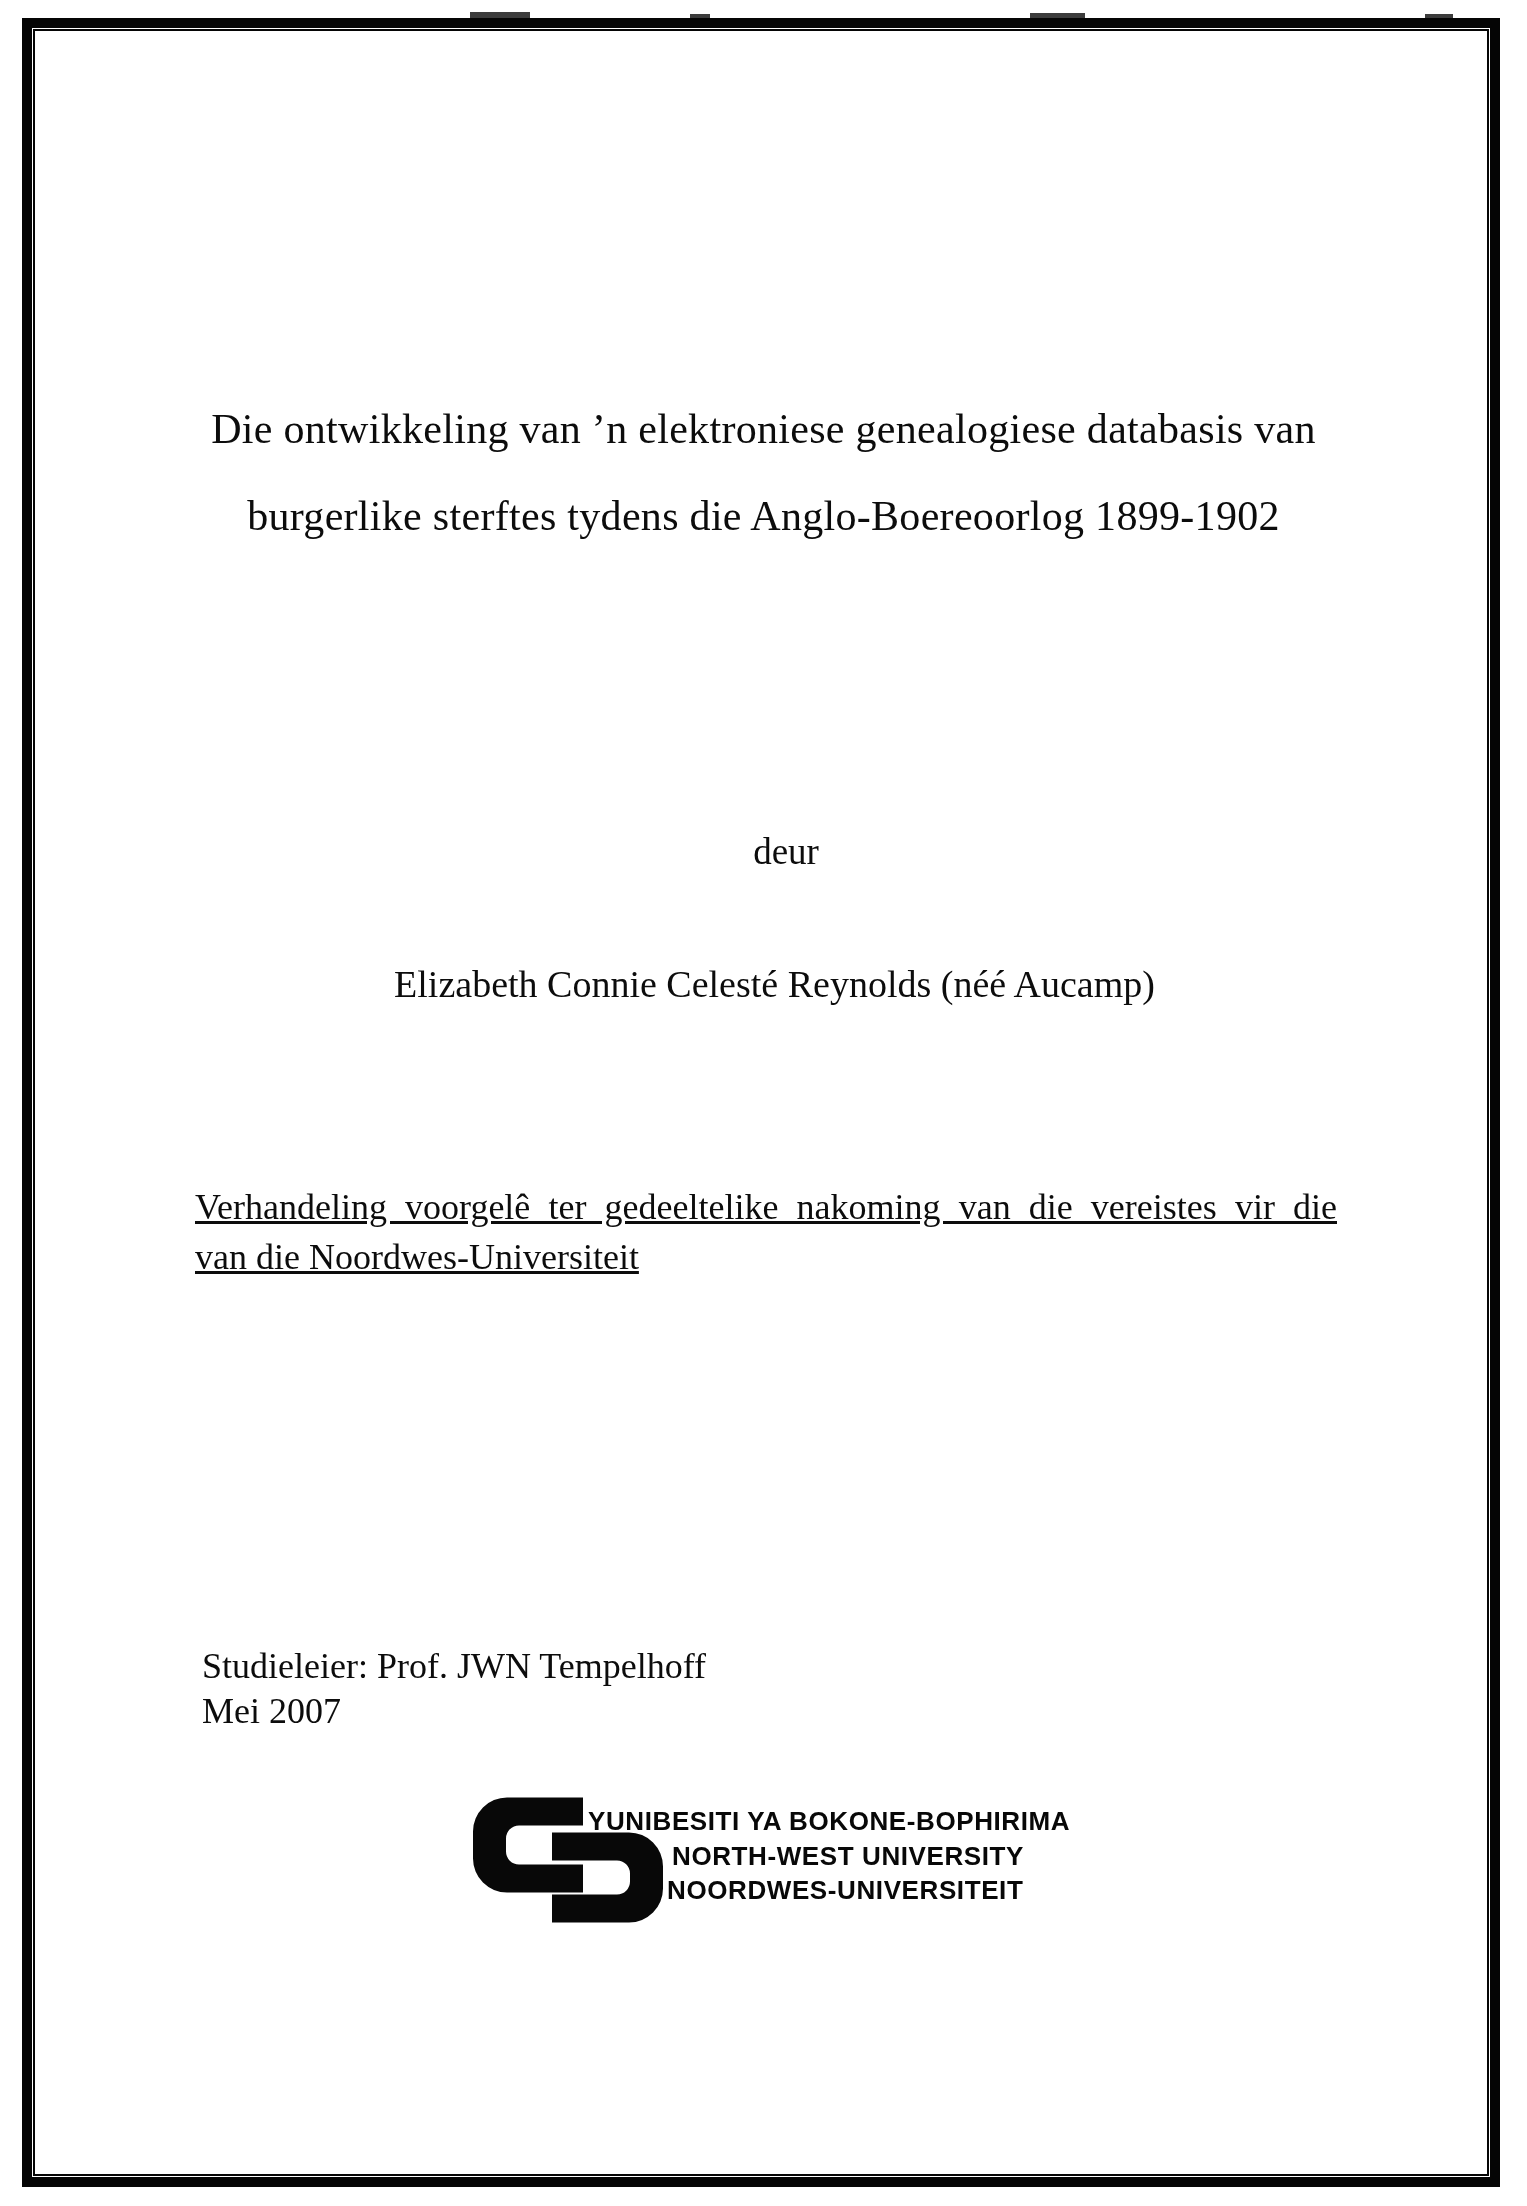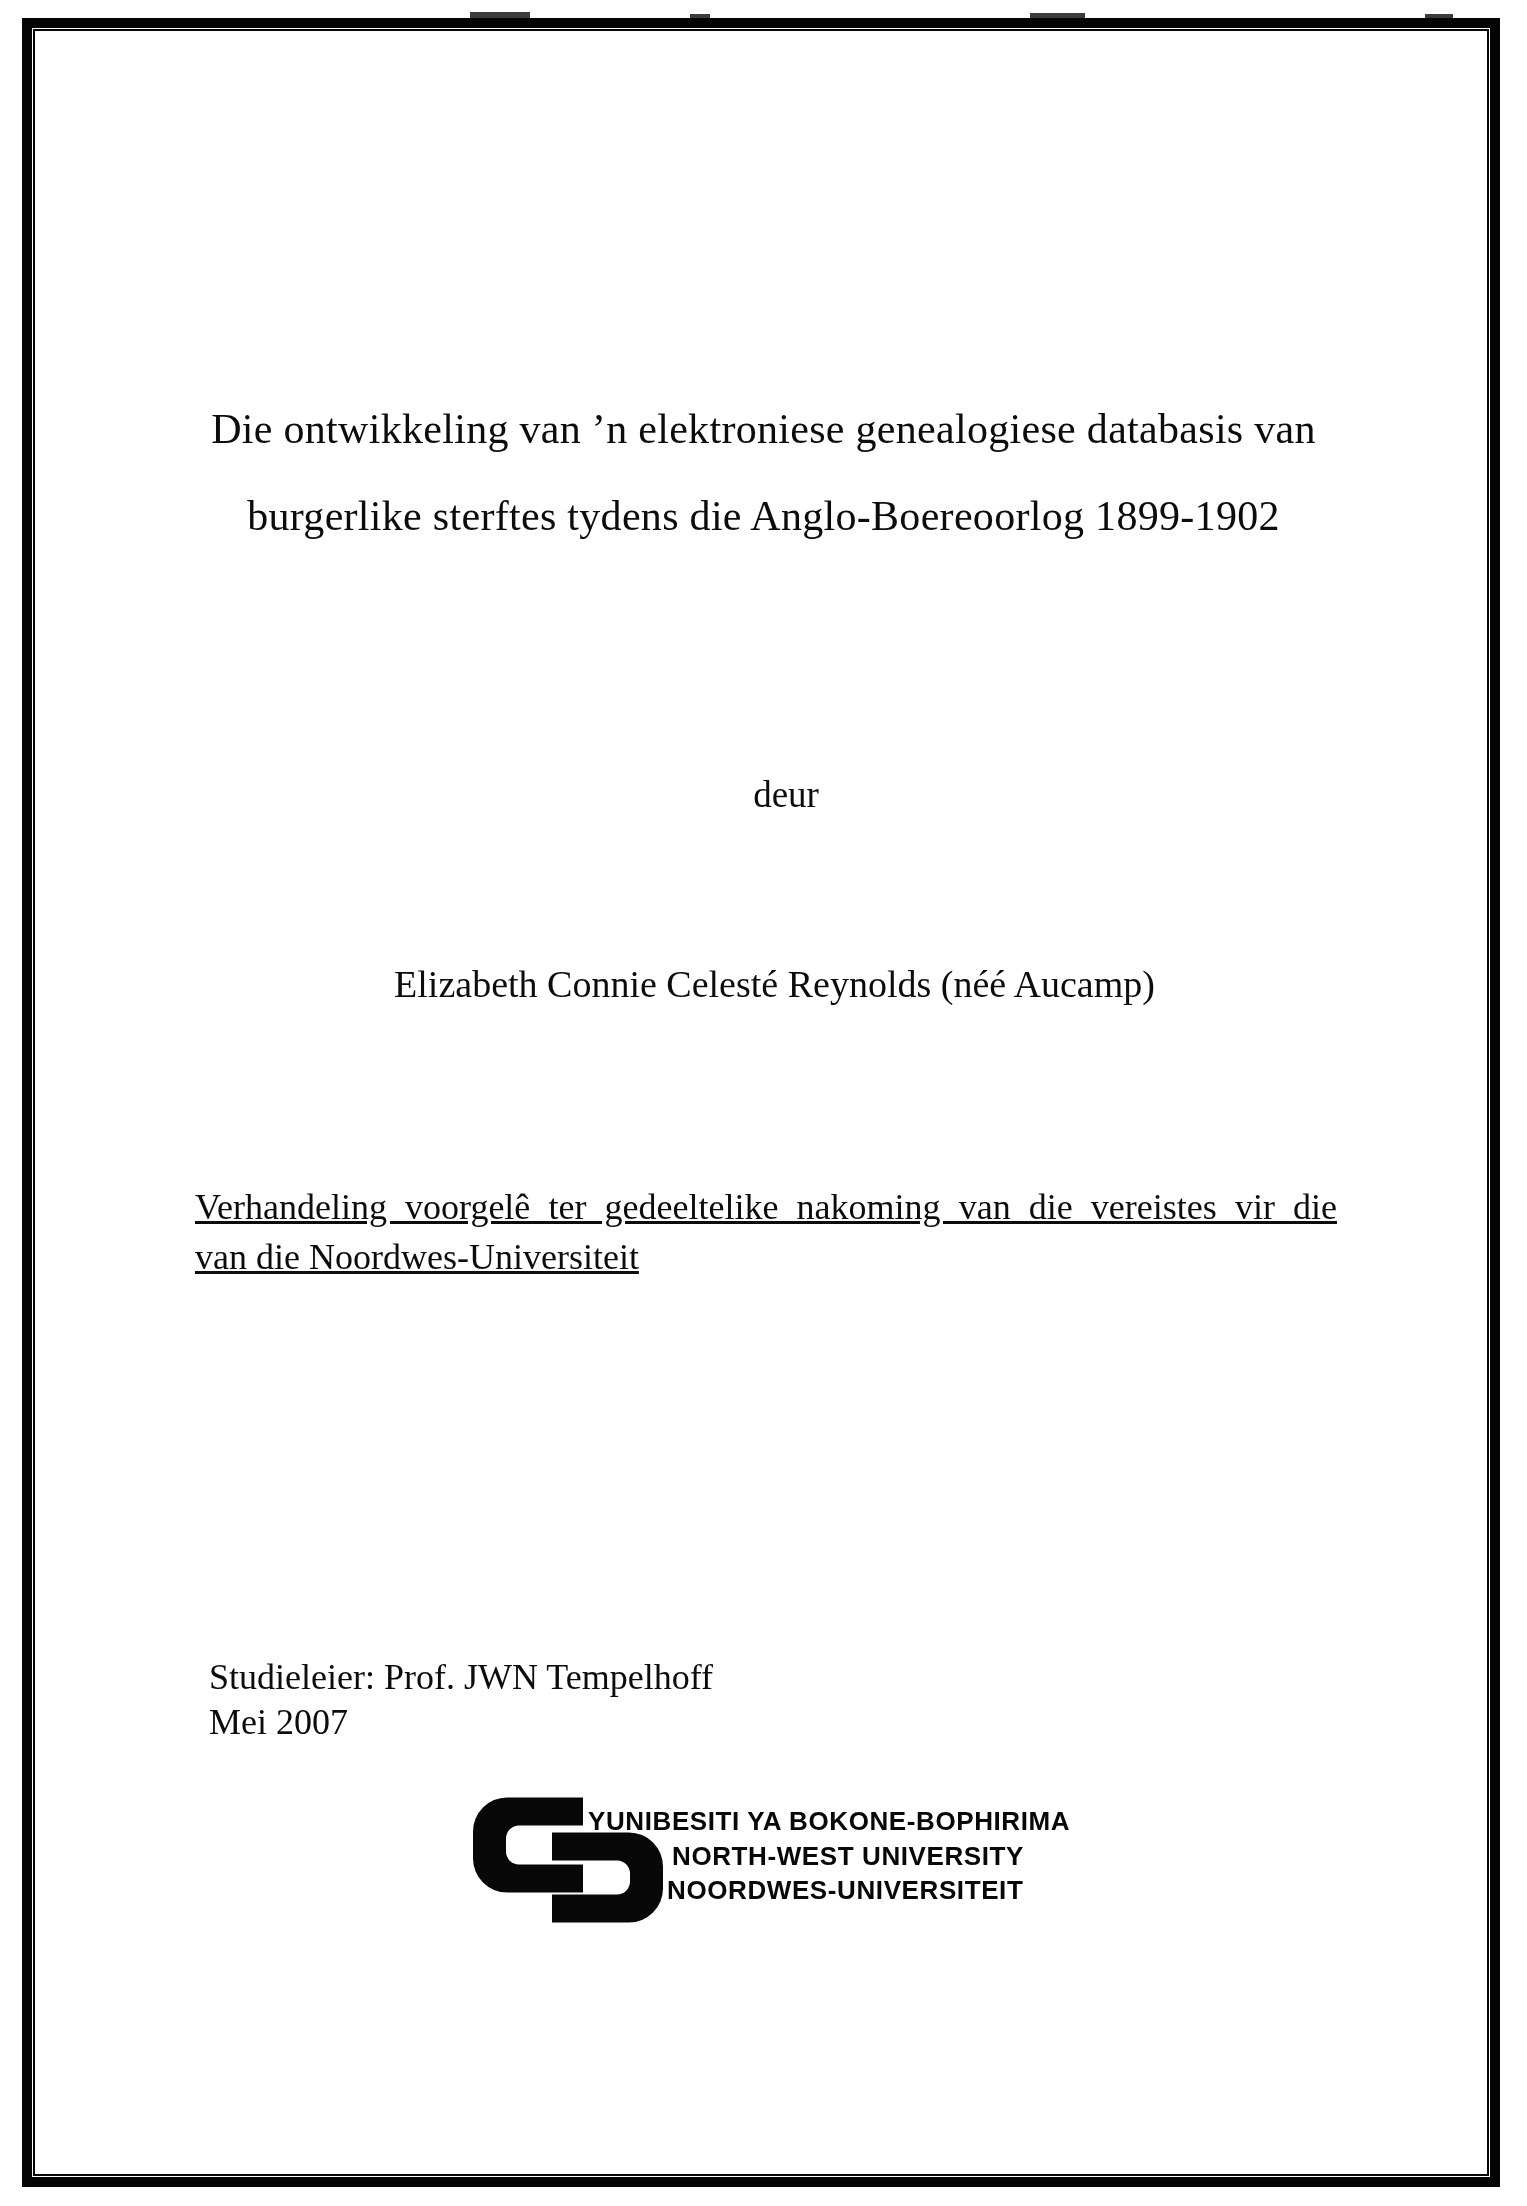--- a/index.html
+++ b/index.html
@@ -53,24 +53,23 @@
     width: 1142px;
     font-size: 36px;
     line-height: 50px;
   }
   .statement .just {
     text-align: justify;
     text-align-last: justify;
   }
   .supervisor, .date-line {
     position: absolute;
-    left: 209px;
+    left: 202px;
     font-size: 36px;
     white-space: nowrap;
-    margin-top: 11px;
   }
   .logo-mark { position: absolute; left: 473px; top: 1797px; }
   .logo-mark path { fill: #080808; }
   .logo-text {
     position: absolute;
     font-family: "Liberation Sans", "DejaVu Sans", sans-serif;
     font-weight: bold;
     font-size: 26px;
     letter-spacing: 0.6px;
     color: #080808;
@@ -91,21 +90,21 @@
   <div class="speck" style="left:1425px; top:14px; width:28px; height:5px;"></div>
   <div class="speck" style="left:690px; top:14px; width:20px; height:4px;"></div>
 
   <div class="frame-outer">
     <div class="frame-inner"></div>
   </div>
 
   <div class="title-line" style="top:405px;">Die ontwikkeling van ’n elektroniese genealogiese databasis van</div>
   <div class="title-line" style="top:492px;text-align:center;">burgerlike sterftes tydens die Anglo-Boereoorlog 1899-1902</div>
 
-  <div class="byline" style="top:773px;padding-left:45px;">deur</div>
+  <div class="byline" style="top:830px;padding-left:45px;">deur</div>
 
   <div class="author" style="top:962px;">Elizabeth Connie Celesté Reynolds (néé Aucamp)</div>
 
   <div class="statement" style="top:1182px;text-decoration:underline;">
     <div class="just">Verhandeling voorgelê ter gedeeltelike nakoming van die vereistes vir die</div>
     <div>van die Noordwes-Universiteit</div>
   </div>
 
   <div class="supervisor" style="top:1645px;">Studieleier: Prof. JWN Tempelhoff</div>
   <div class="date-line" style="top:1690px;">Mei 2007</div>

